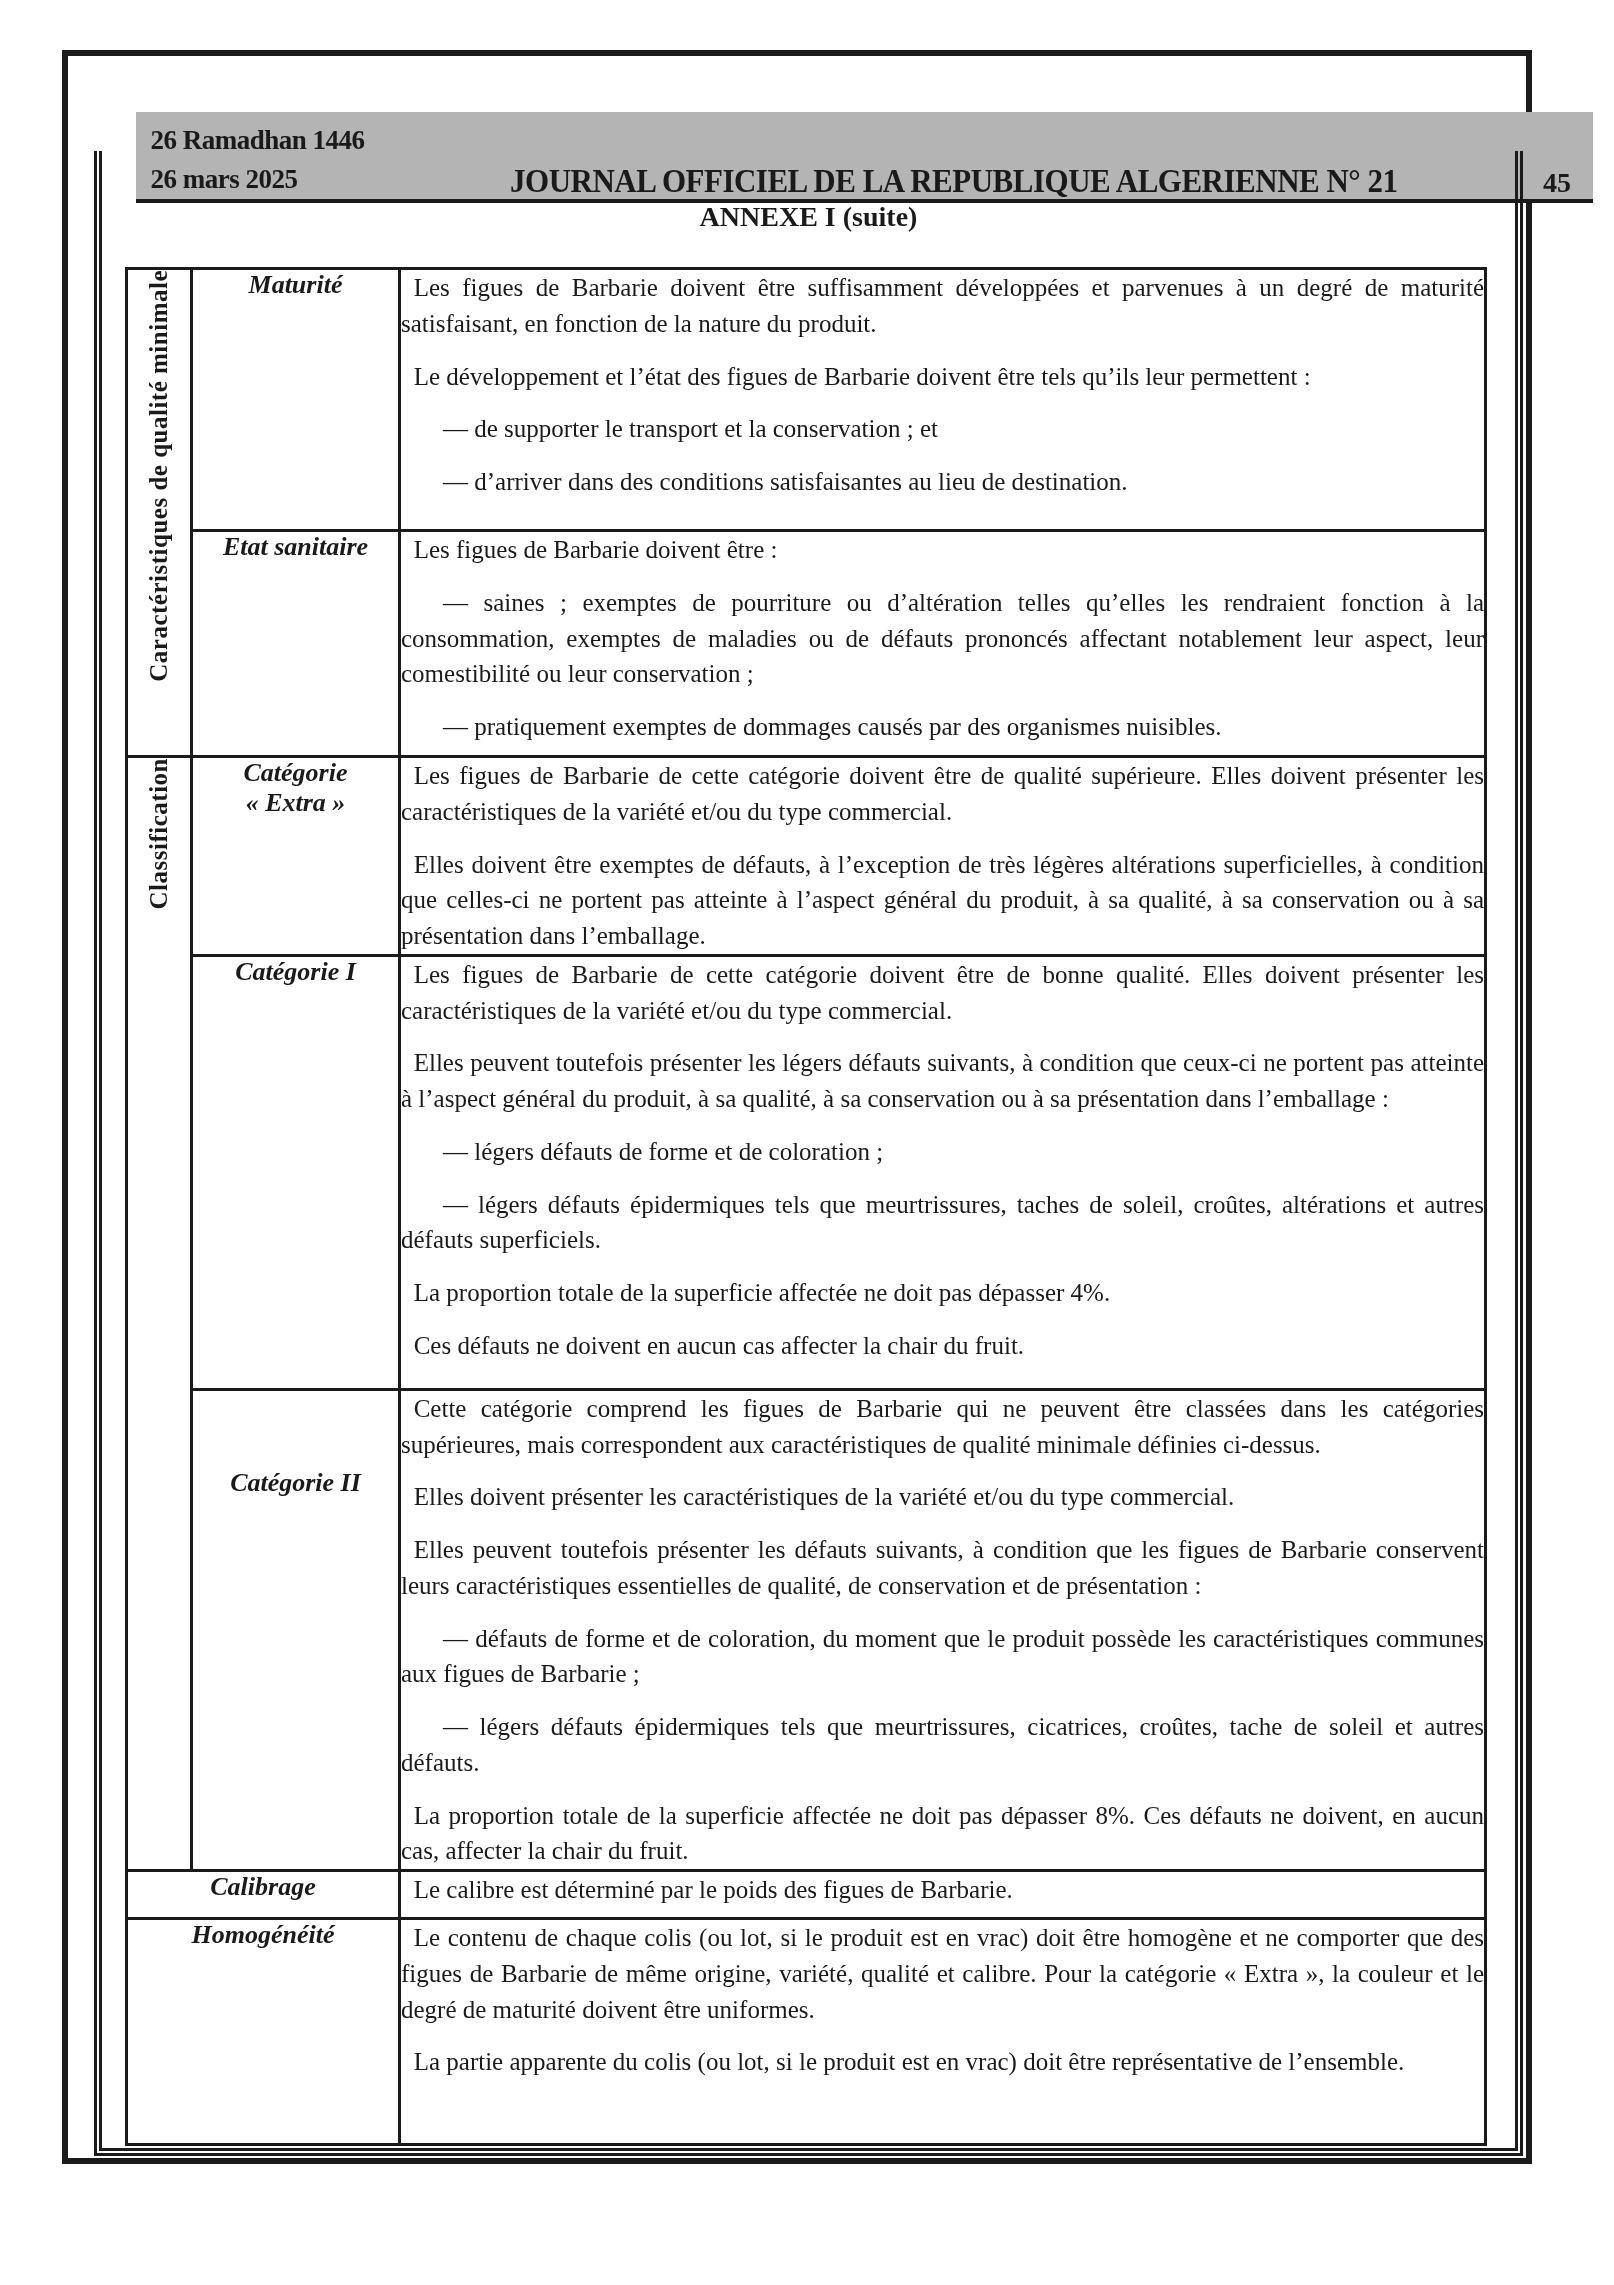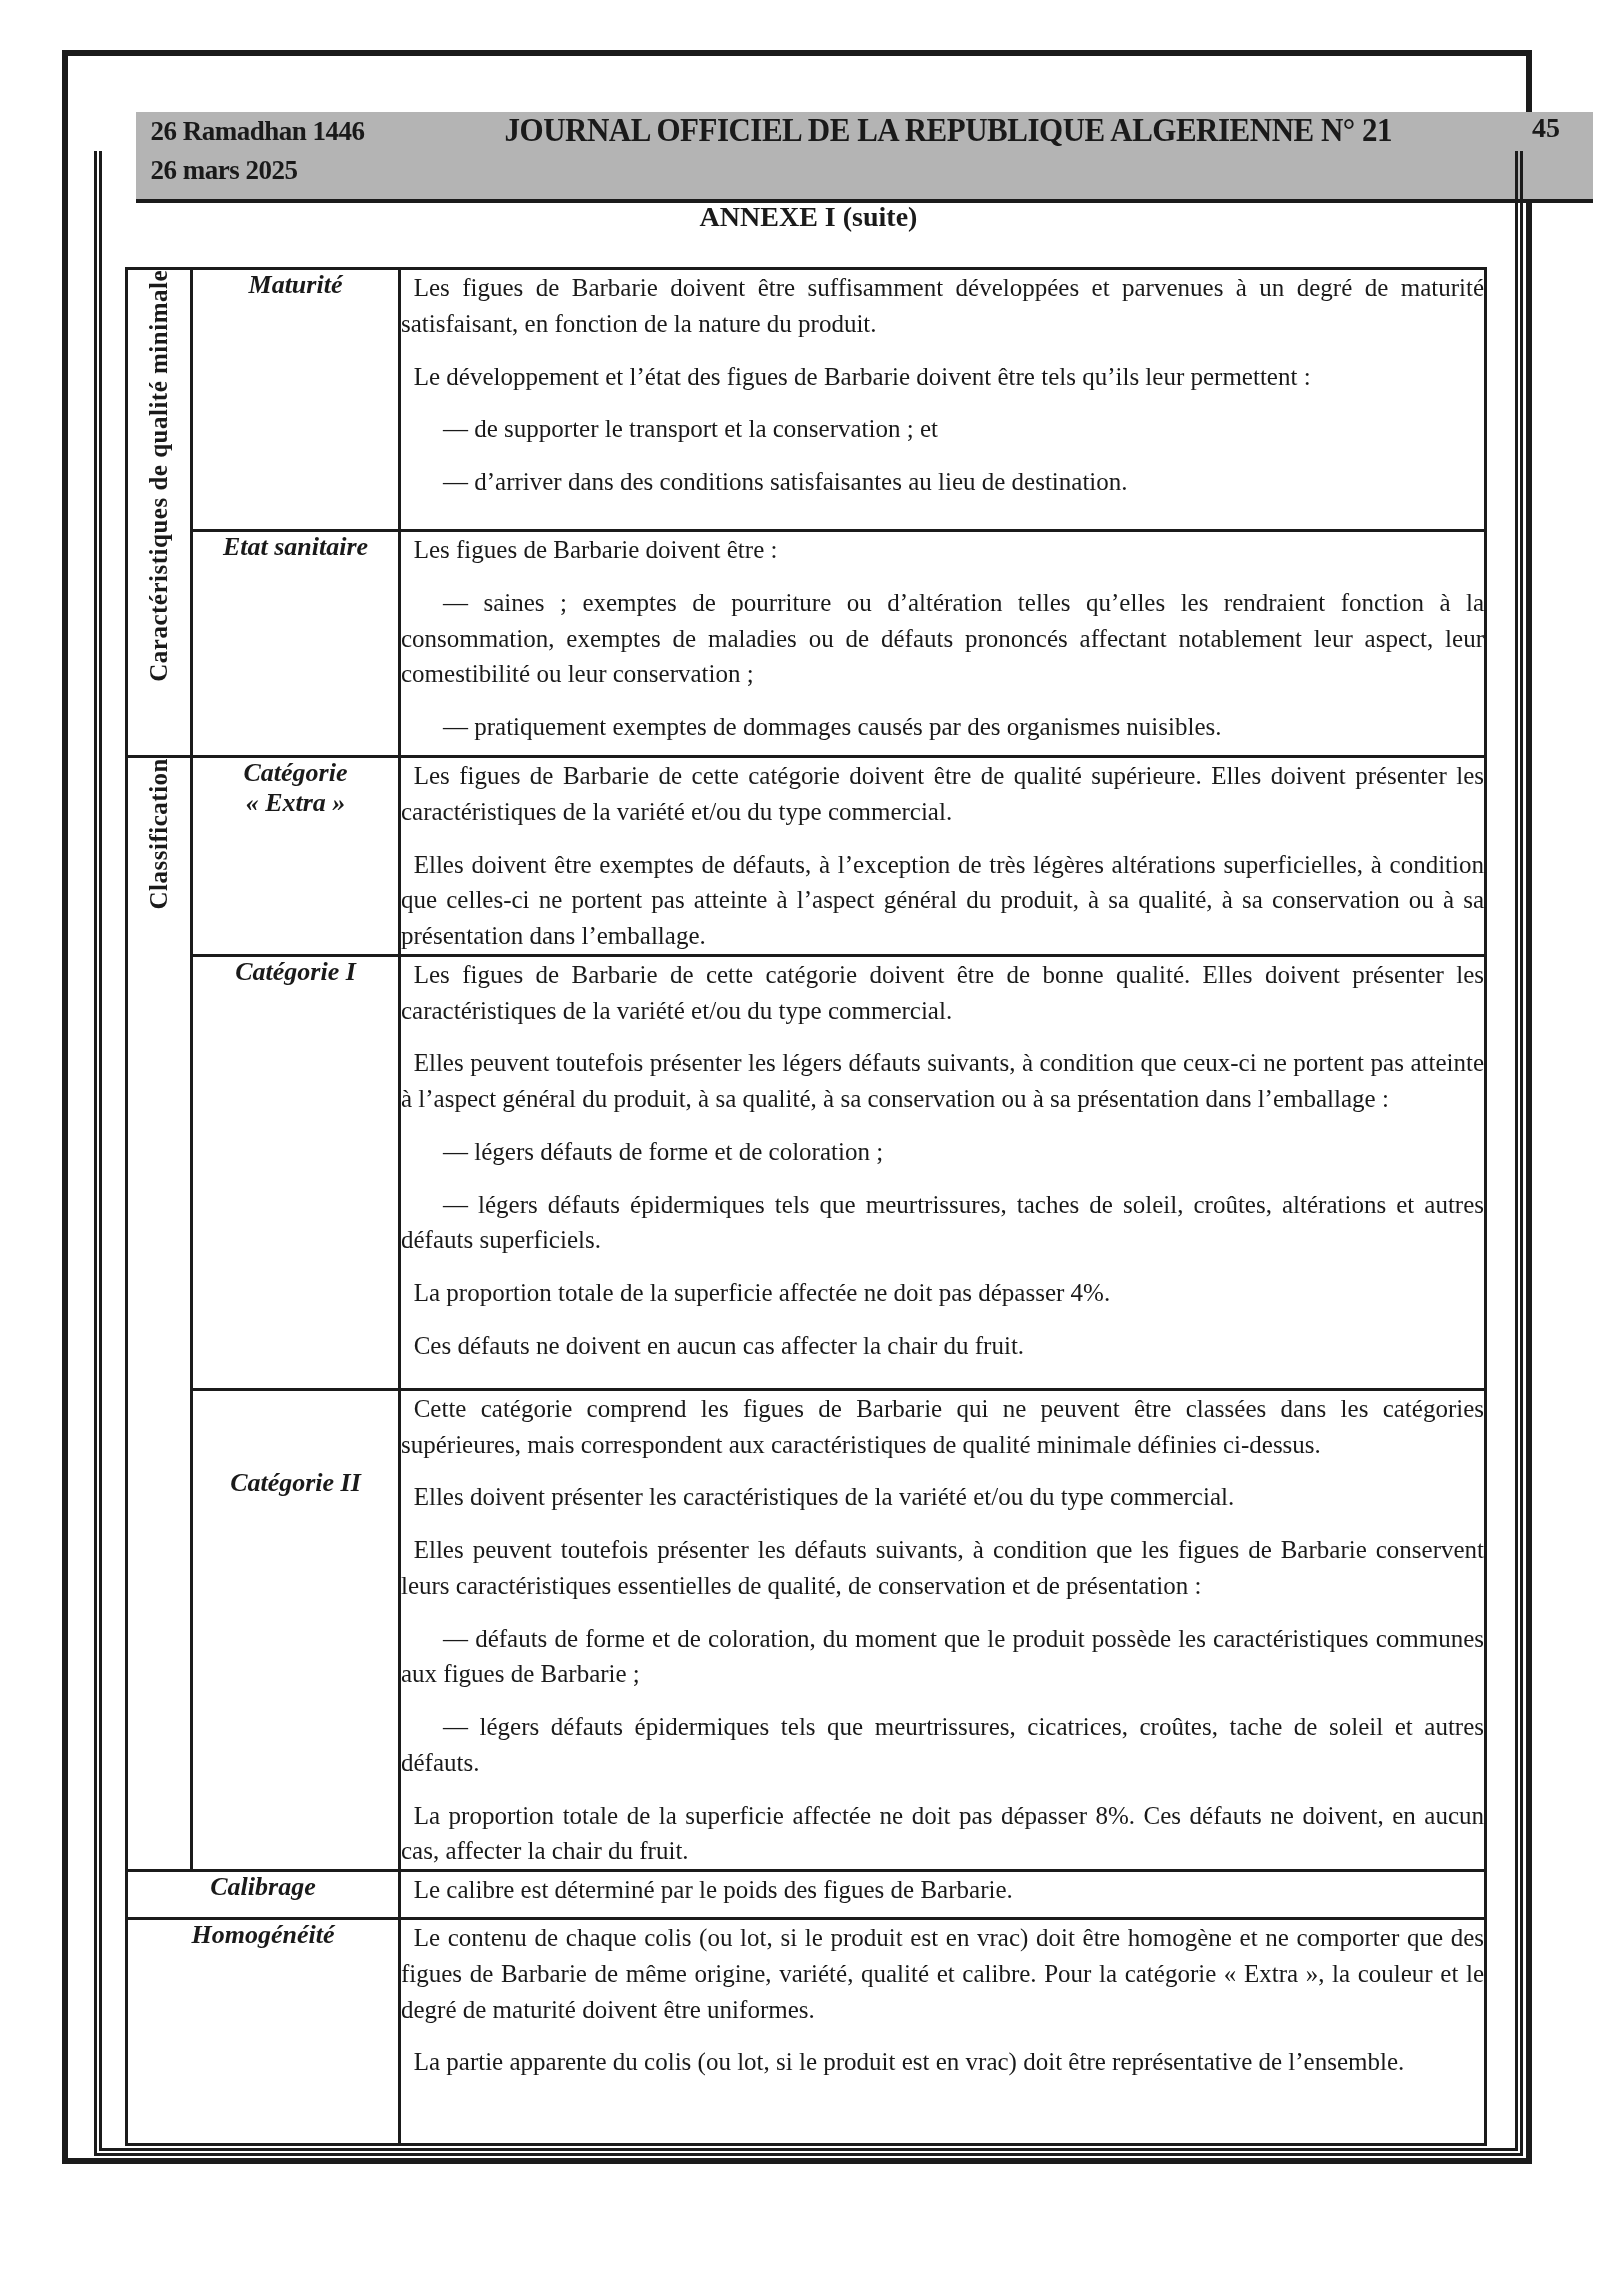--- a/index.html
+++ b/index.html
@@ -14,35 +14,35 @@
   *{box-sizing:border-box;}
 
   .outer-frame{
     position:absolute;left:62px;top:50px;width:1470px;height:2114px;
     border:6.3px solid #1b1b1b;
   }
   .header-bar{
     position:absolute;left:68px;top:56px;width:1457px;height:91px;
     background:#b4b4b4;
     border-bottom:4.5px solid #1b1b1b;
-    display:flex;align-items:flex-start;
+    display:flex;align-items:flex-end;
   }
   .header-dates{
     margin-left:14.5px;
     font-weight:bold;font-size:27px;line-height:1.45;
     letter-spacing:-0.5px;
     white-space:nowrap;
   }
   .header-title{
     flex:1;text-align:center;
     font-weight:bold;font-size:31px;letter-spacing:-0.5px;
     transform:scaleY(1.08);
   }
   .header-pagenum{
-    margin-right:33px;
+    margin-right:22px;
     font-weight:bold;font-size:28px;
   }
 
   .content-frame{
     position:absolute;left:94px;top:151px;width:1429px;height:2005px;
     border:8.1px double #1b1b1b;
     border-top:none;
   }
 
   .annex-title{

